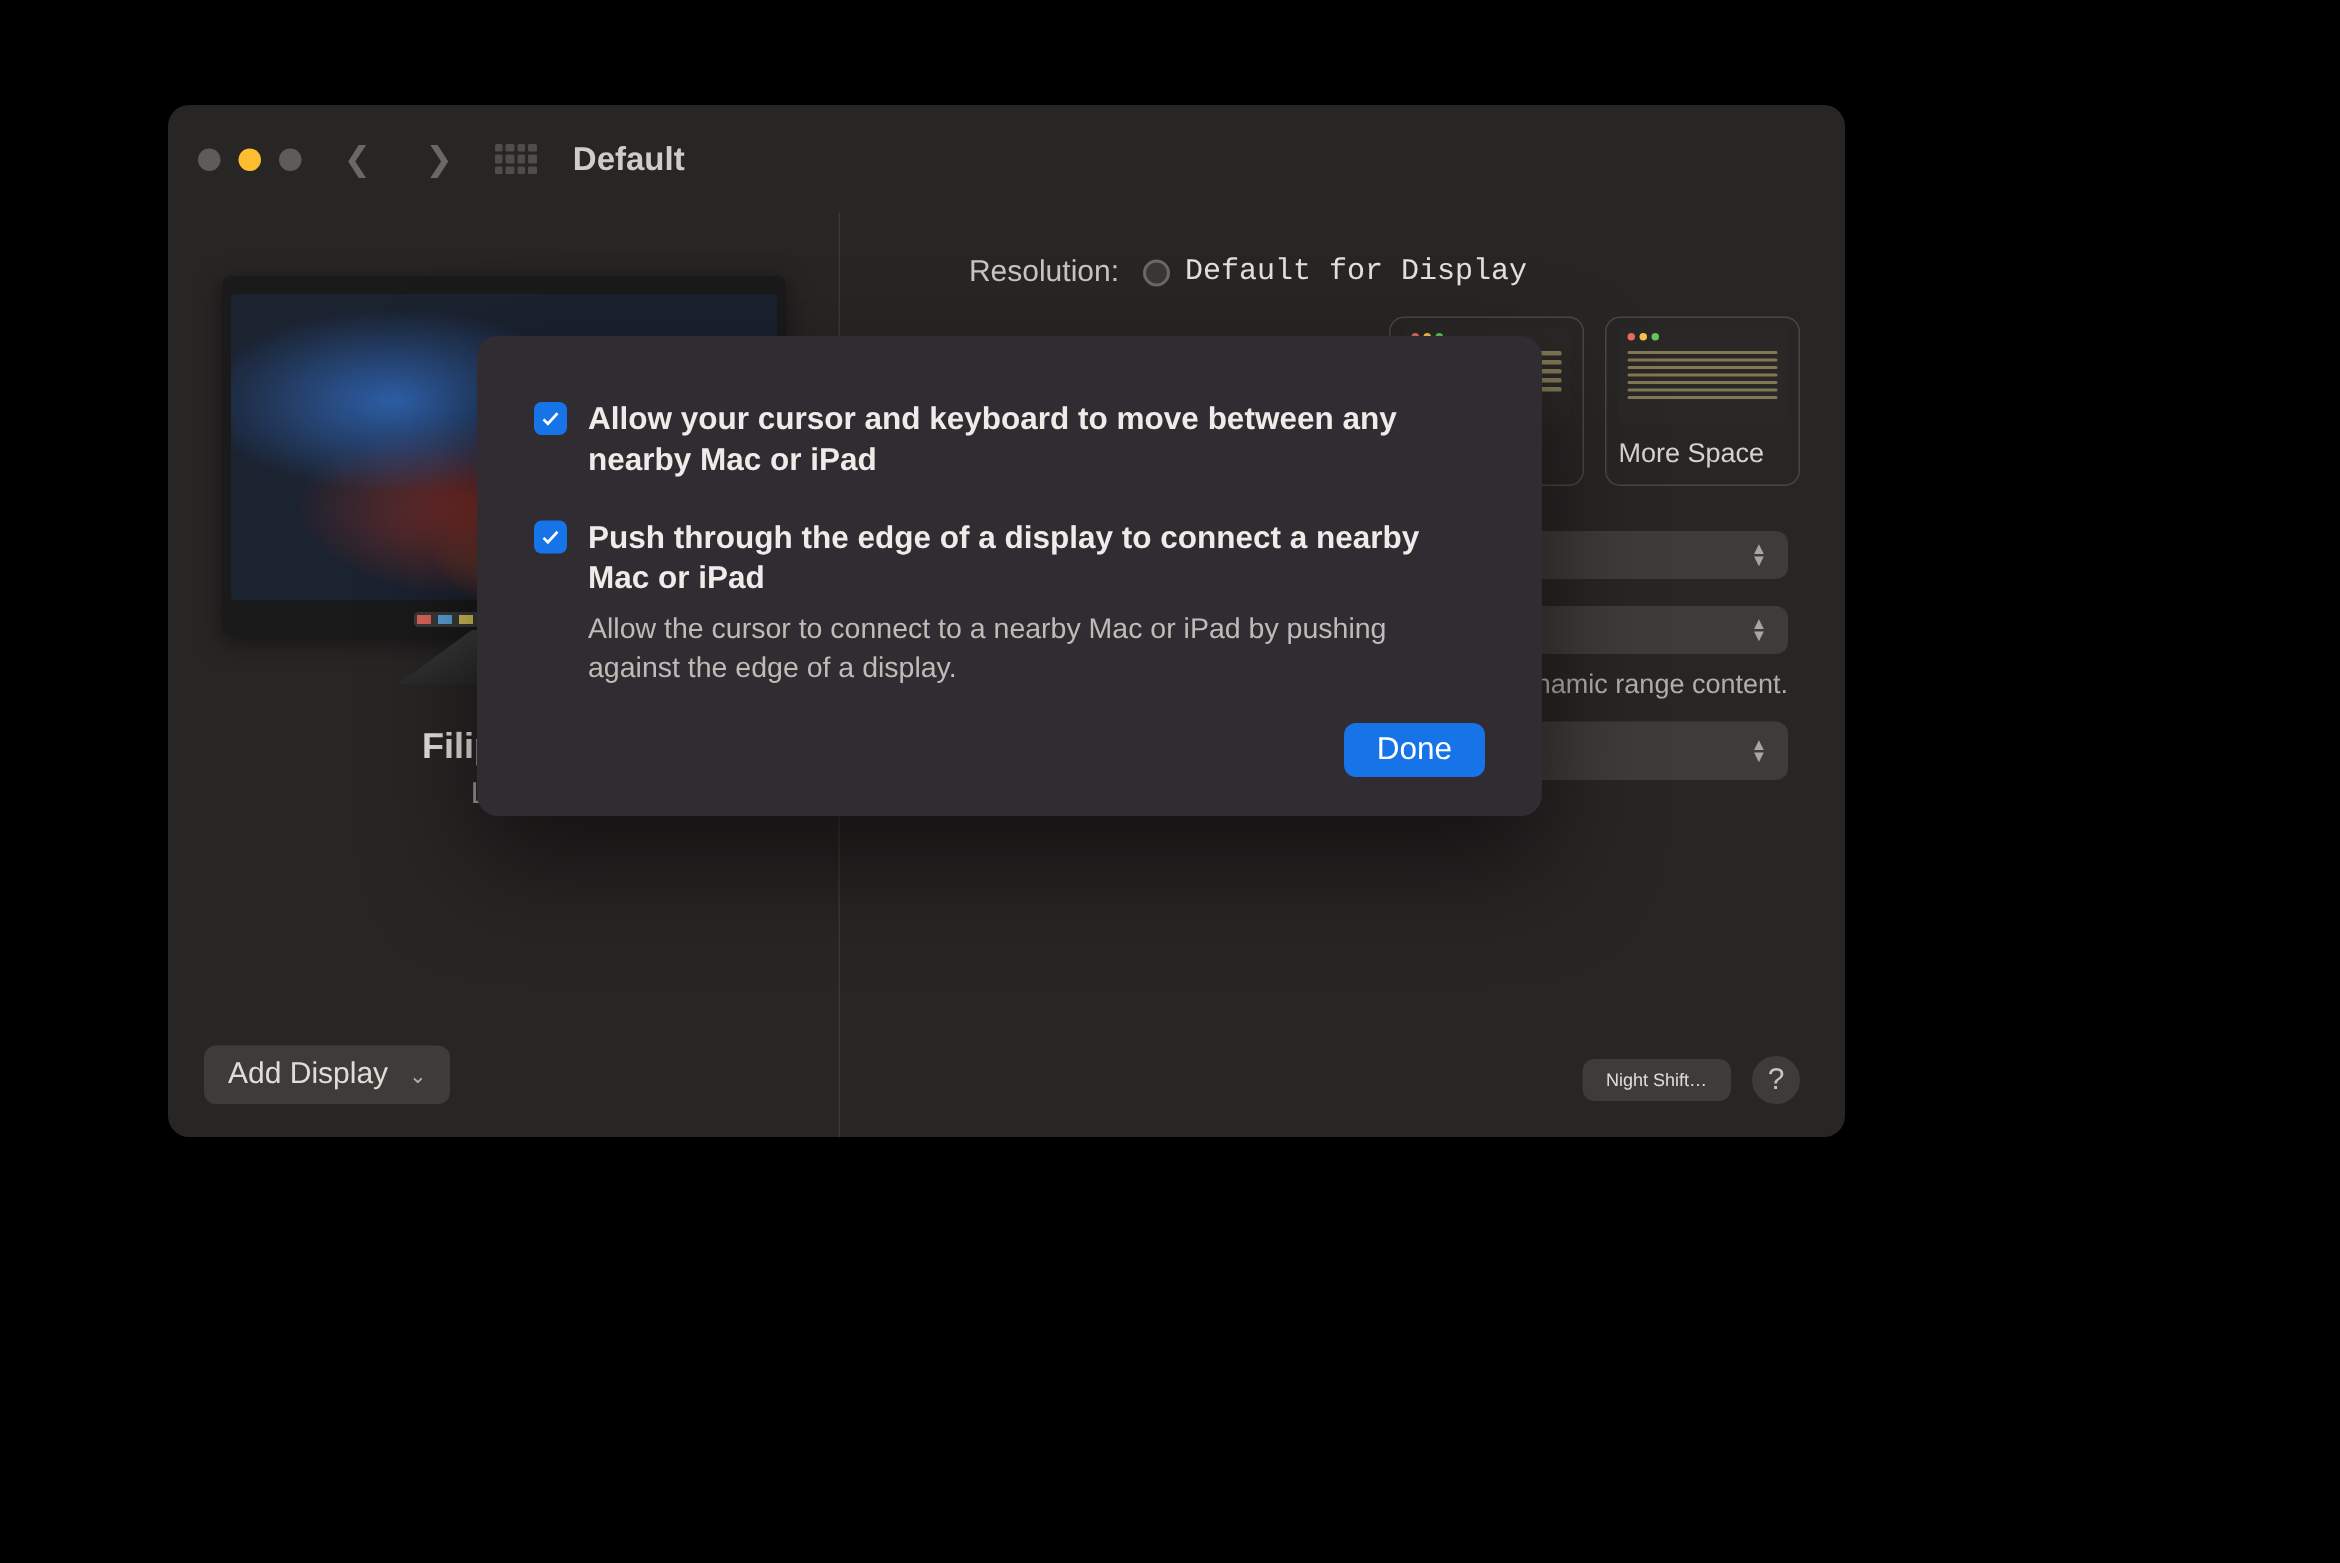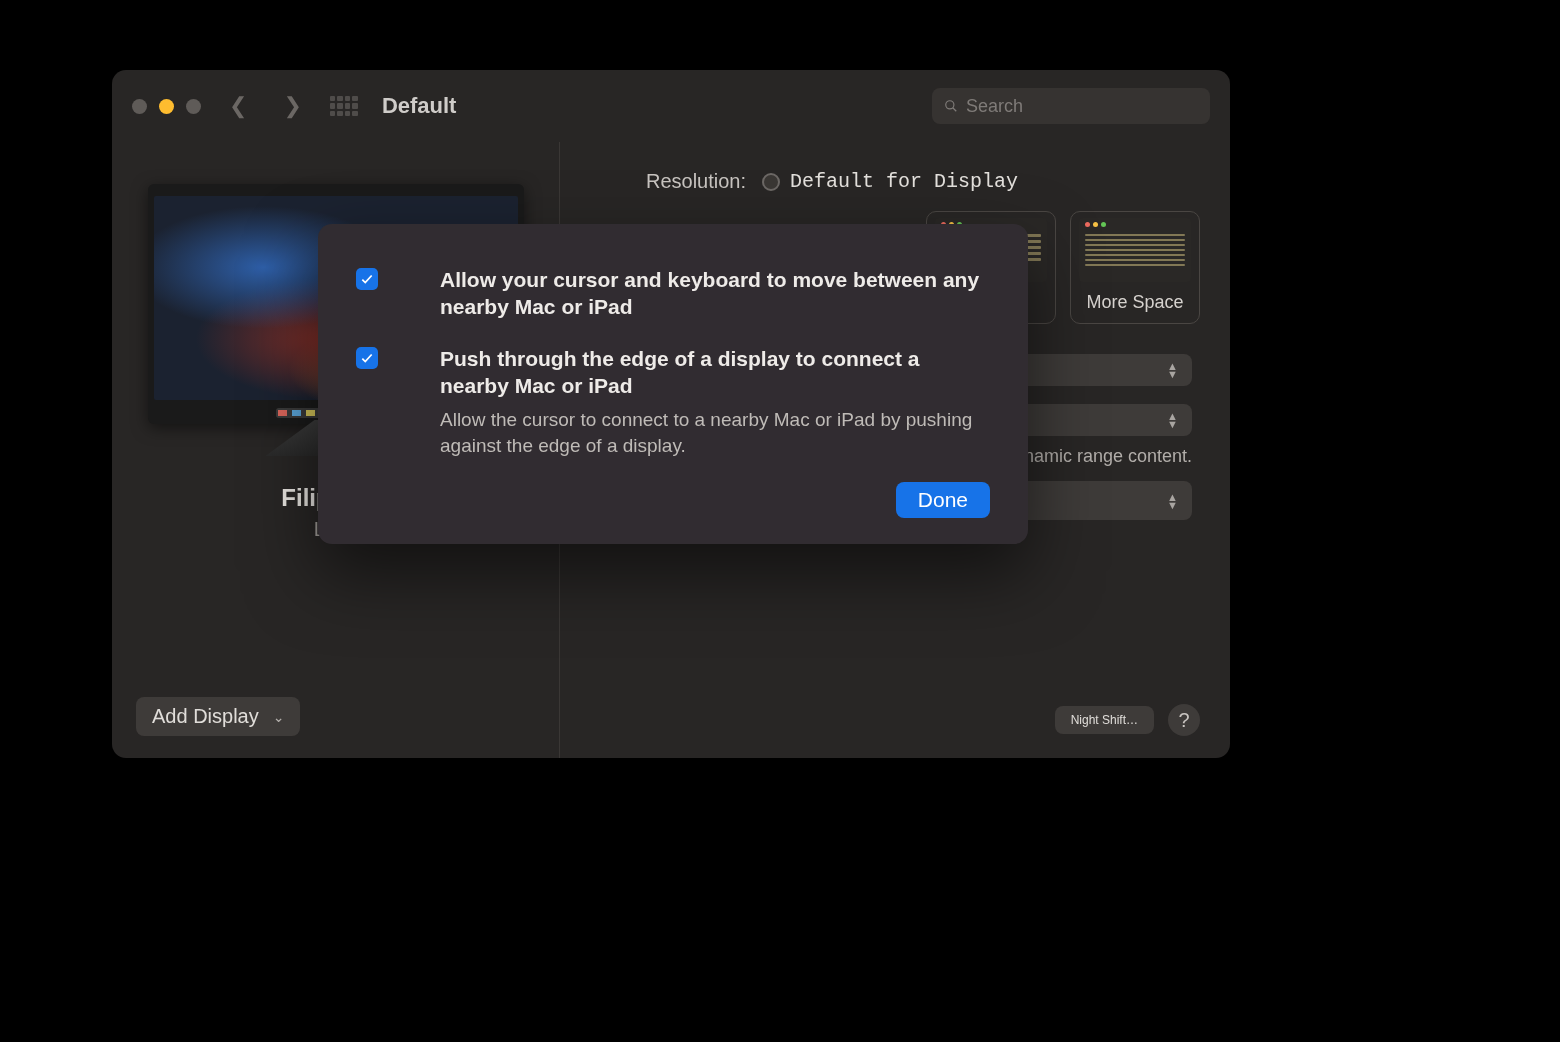--- a/index.html
+++ b/index.html
@@ -206,21 +206,20 @@
       display: flex;
       gap: 14px;
       margin-left: 172px;
       margin-top: 6px;
     }
     .res-tile {
       width: 130px;
       border: 1px solid #4a4643;
       border-radius: 10px;
       padding: 6px 8px 10px 8px;
-      text-align: center;
     }
     .res-tile .mini {
       height: 64px;
       background: #2a2826;
       border-radius: 4px;
       margin-bottom: 10px;
       position: relative;
       overflow: hidden;
     }
     .mini .mini-tl { position: absolute; top: 4px; left: 6px; display:flex; gap:3px; }
@@ -298,21 +297,21 @@
     .checkbox {
       width: 22px; height: 22px;
       border-radius: 5px;
       background: #1773e8;
       display: flex; align-items:center; justify-content:center;
       flex-shrink: 0;
       margin-right: 14px;
       margin-top: 2px;
     }
     .checkbox svg { width: 14px; height: 14px; fill: none; stroke: #fff; stroke-width: 3; }
-    .sheet-text { flex: 1; margin-left: 48px; }
+    .sheet-text { flex: 1; }
     .sheet-title { font-size: 21px; font-weight: 600; color: #eeebe8; line-height: 1.3; }
     .sheet-desc { font-size: 19px; color: #bfbbb7; margin-top: 8px; line-height: 1.35; }
     .done-btn {
       background: #1773e8;
       border: none;
       border-radius: 8px;
       color: #fff;
       font-size: 21px;
       font-weight: 500;
       padding: 6px 22px;
@@ -343,27 +342,20 @@
       <span></span>
         <span></span>
         <span></span>
         <span></span>
       <span></span>
         <span></span>
         <span></span>
         <span></span>
     </div>
     <div class="window-title">Default</div>
-    <div class="search-wrap">
-      <svg class="search-icon-svg" viewBox="0 0 24 24">
-          <circle cx="10" cy="10" r="7" stroke="#7f7b78" stroke-width="2" fill="none"></circle>
-          <line x1="15" y1="15" x2="21" y2="21" stroke="#7f7b78" stroke-width="2"></line>
-        </svg>
-      <input class="search-input" placeholder="Search" style="">
-    </div>
   </div>
 
   <div class="content">
     <div class="left-pane">
       <div class="monitor-preview">
         <div class="wallpaper"></div>
         <div class="dock"></div>
       </div>
       <div class="monitor-stand"></div>
       <div class="display-name">Filipe's M</div>

